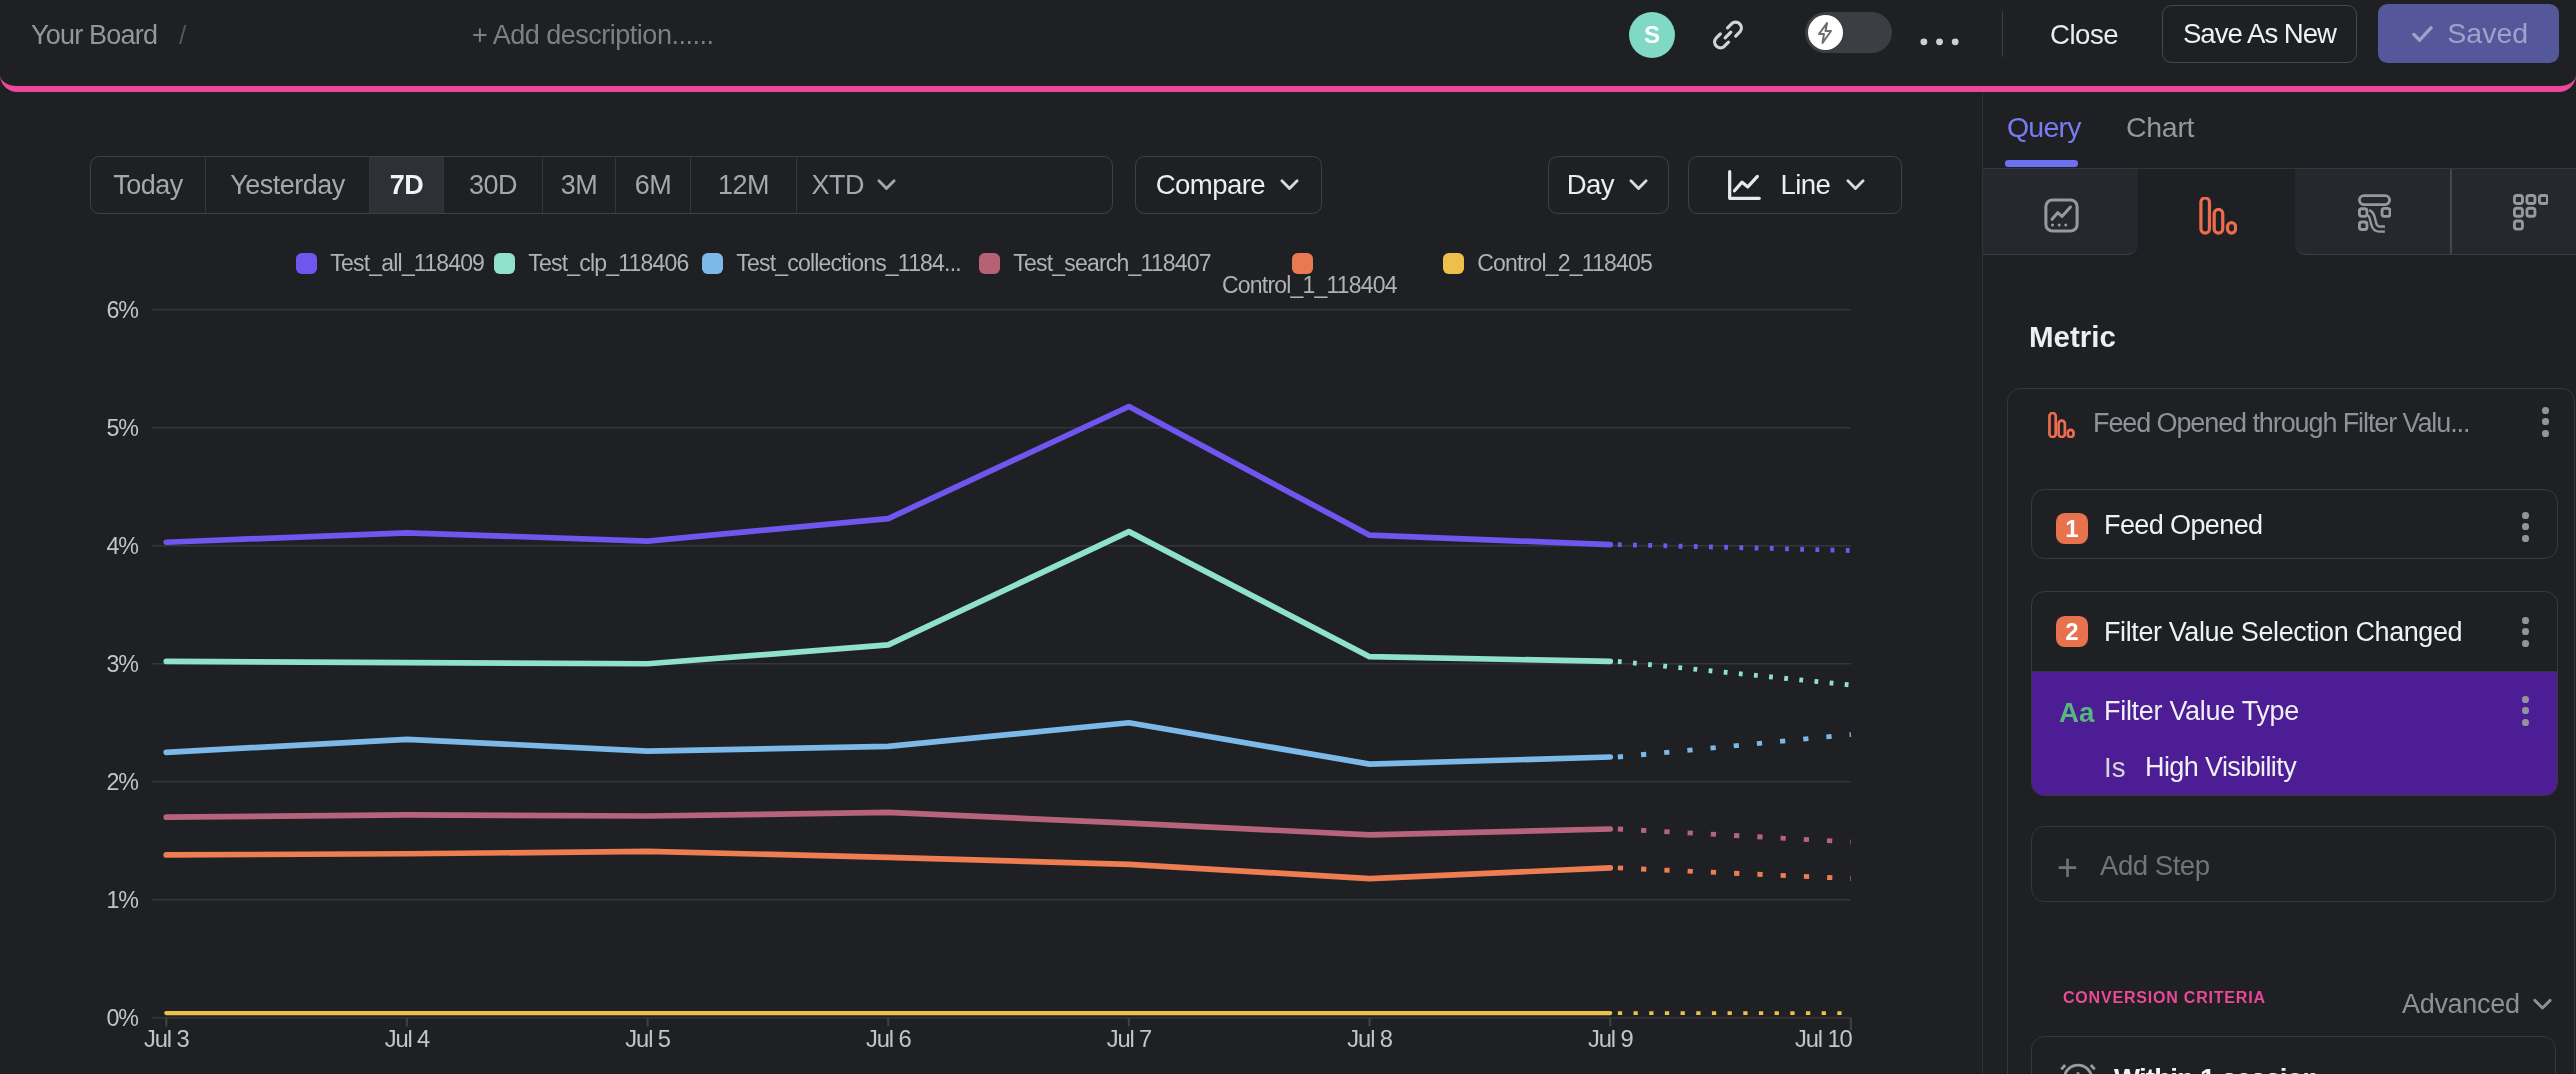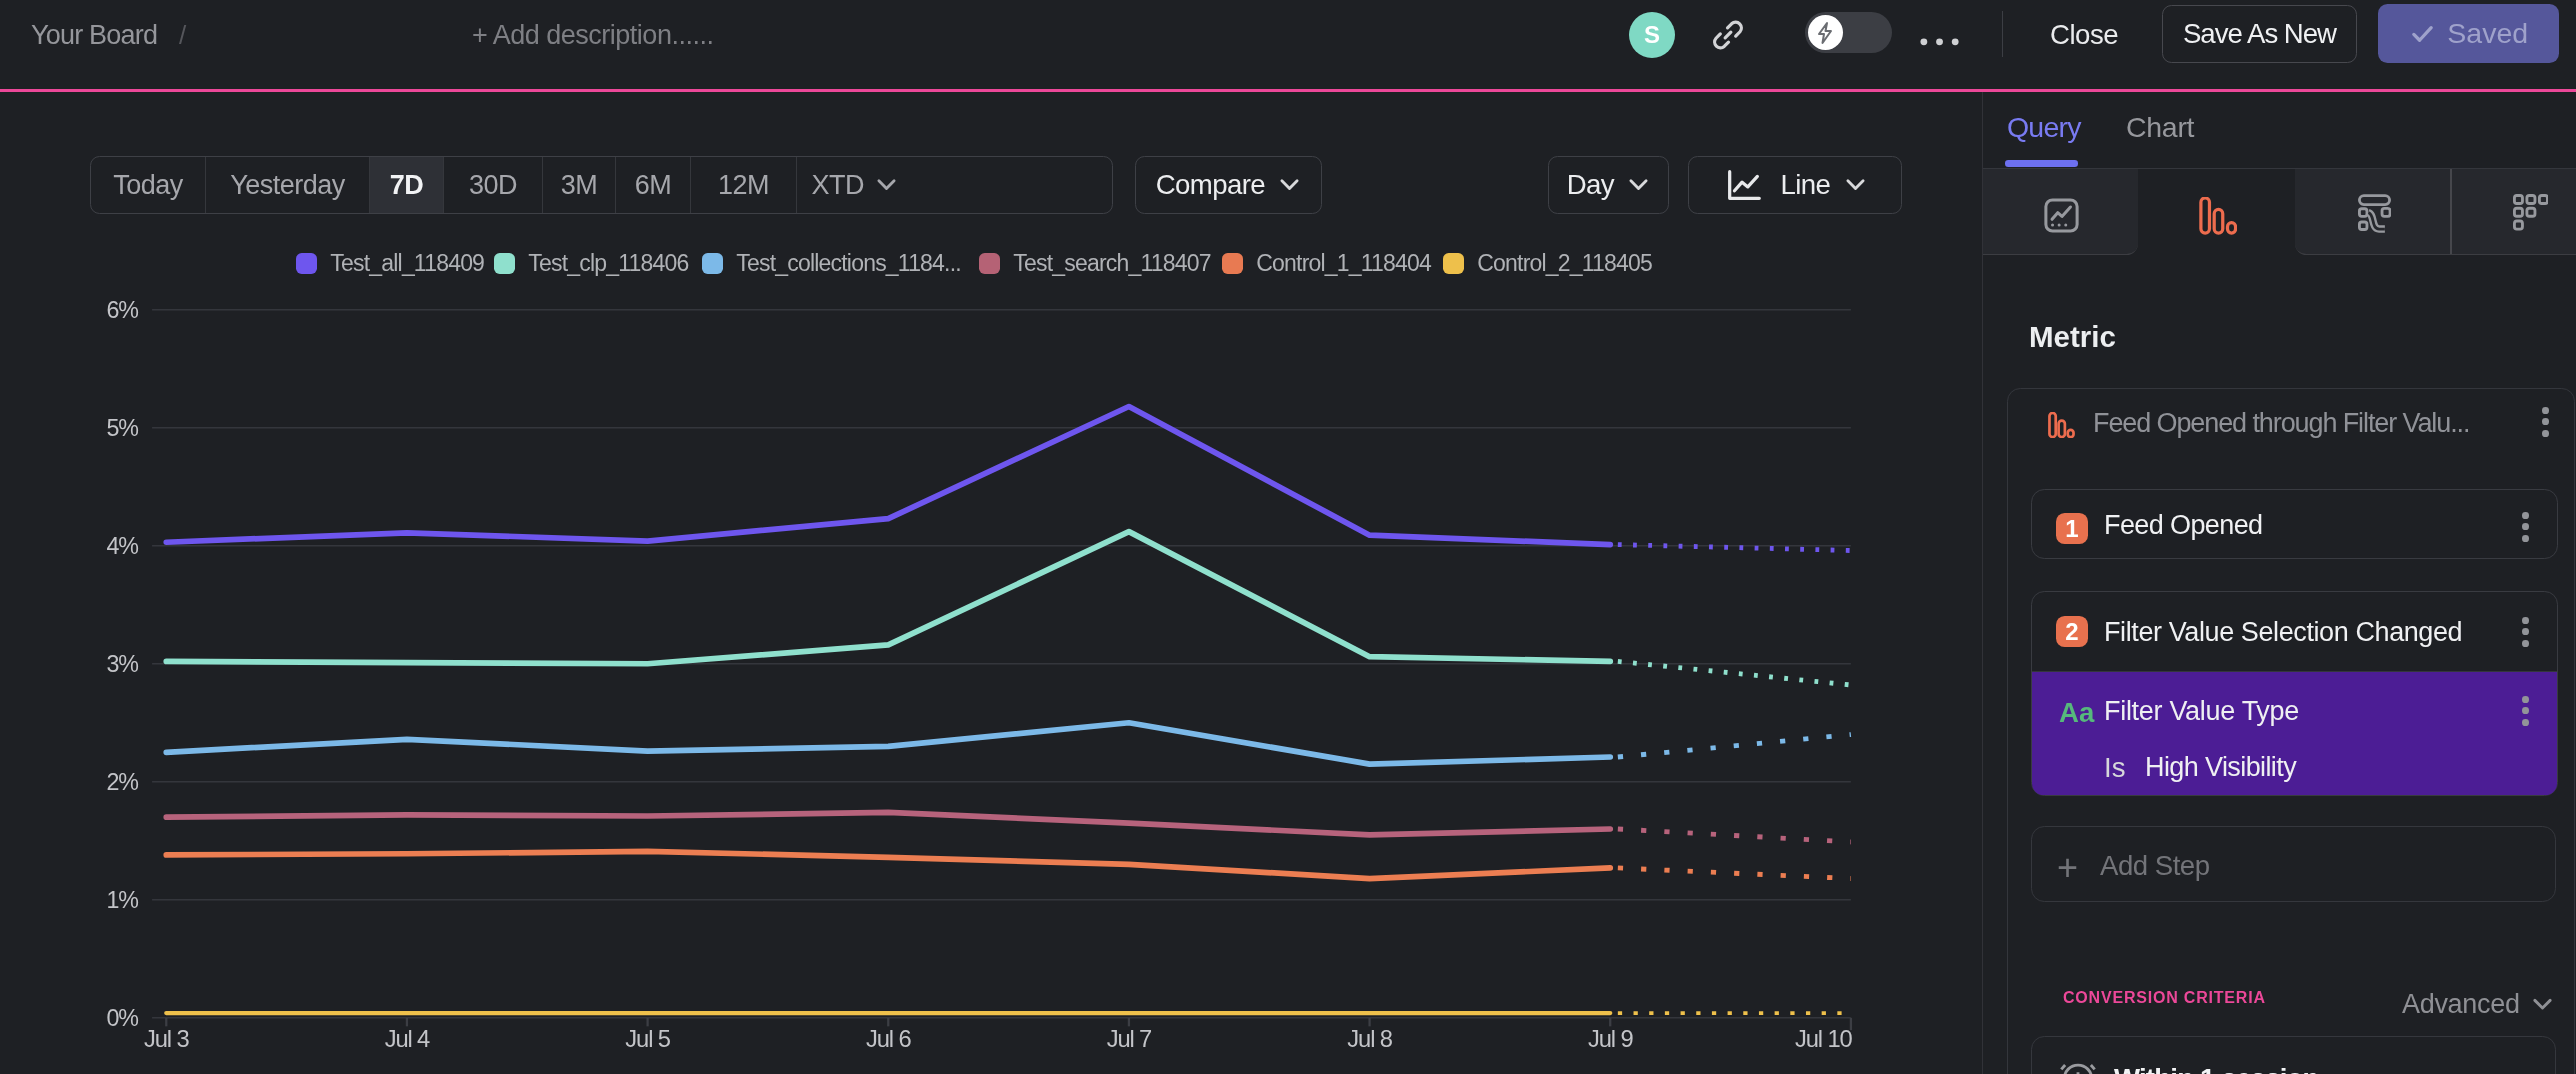--- a/index.html
+++ b/index.html
@@ -1,20 +1,20 @@
 <!DOCTYPE html>
 <html style="font-size:15px"><head>
 <meta charset="utf-8">
 <style>
   * { margin:0; padding:0; box-sizing:border-box; }
   html,body { width:2576px; height:1075px; overflow:hidden; }
   body { background:#1e2024; font-family:"Liberation Sans", sans-serif; position:relative; }
   .abs { position:absolute; }
   
-  #topbar { position:absolute; left:0; top:0; width:2576px; height:92px; border-bottom:3px solid #ec4899; }
+  #topbar { position:absolute; left:0; top:0; width:2576px; height:92px; border-bottom:6px solid #ec4899;border-radius:17px; }
   .tb-txt { position:absolute; top:0; height:70px; line-height:70px; white-space:nowrap; }
   
   .btn { position:absolute; top:156px; height:58px; border:1.4px solid #3e4046; border-radius:9.5px; display:flex; align-items:center; justify-content:center; color:#ecedef; font-size:27.6px; font-weight:500; letter-spacing:-0.6px; }
   
   #seg { position:absolute; left:90px; top:156px; width:1023px; height:58px; border:1.4px solid #3e4046; border-radius:9.5px; display:flex; overflow:hidden; }
   .seg-item { display:flex; align-items:center; justify-content:center; color:#a6a7ac; font-size:27px; letter-spacing:-0.5px; border-right:1px solid #35373c; }
   .seg-item:last-child { border-right:none; }
   .seg-sel { background:#2e3036; color:#f2f3f5; font-weight:600; }
   
   .leg { position:absolute; top:253px; height:21px; display:flex; align-items:center; white-space:nowrap; }
@@ -111,21 +111,21 @@
     <span>Test_clp_118406</span>
   </div>
 <div class="leg" style="left:702px;">
     <i class="sw" style="background:#7cb9e8;"></i>
     <span>Test_collections_1184...</span>
   </div>
 <div class="leg" style="left:979px;">
     <i class="sw" style="background:#b56275;"></i>
     <span>Test_search_118407</span>
   </div>
-<div class="leg" style="left:1222px;">
+<div class="leg" style="left:1222px;flex-direction:column;">
     <i class="sw" style="background:#e87a52;"></i>
     <span>Control_1_118404</span>
   </div>
 <div class="leg" style="left:1443px;">
     <i class="sw" style="background:#eec04b;"></i>
     <span>Control_2_118405</span>
   </div>
 
 <svg id="chart" class="abs" style="left:0; top:0;" width="1982" height="1075" viewBox="0 0 2086 1131">
     <line x1="160" y1="1071" x2="1948" y2="1071" stroke="#34363c" stroke-width="1.6"></line>

